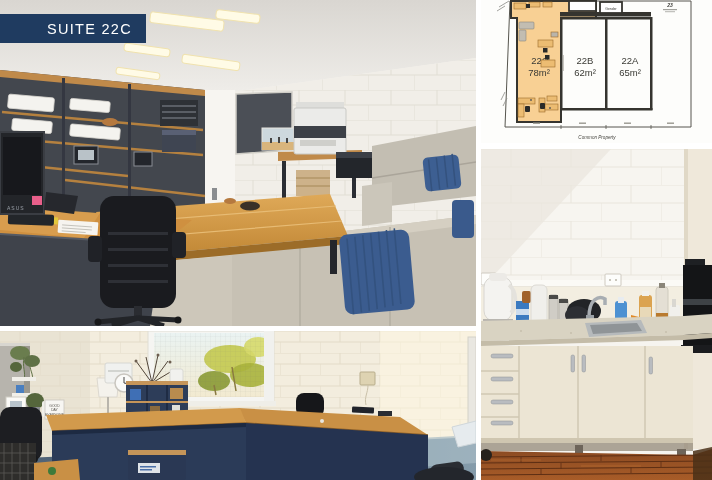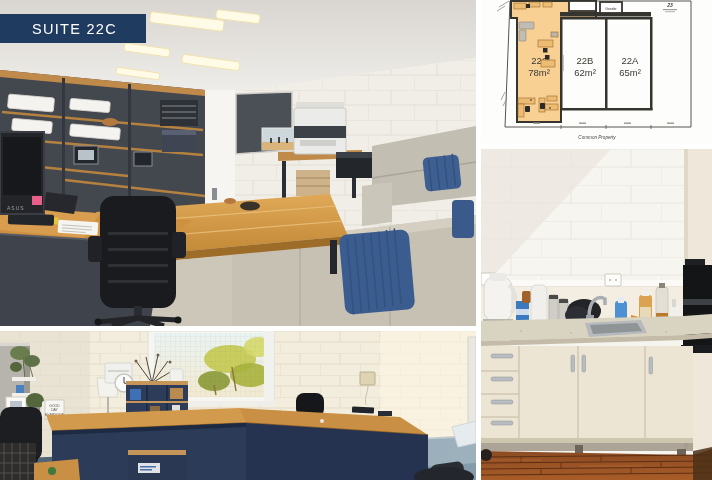--- a/index.html
+++ b/index.html
@@ -7,21 +7,21 @@
   .stage{position:absolute;top:0;left:0;width:712px;height:480px;background:#fff;overflow:hidden;}
   figure{margin:0;position:absolute;overflow:hidden;background:#fff;}
   svg{display:block;font-family:"Liberation Sans",sans-serif;}
   .photo-main{left:0;top:0;width:476px;height:326px;}
   .photo-plan{left:481px;top:0;width:231px;height:143px;}
   .photo-kitchen{left:481px;top:149px;width:231px;height:331px;}
   .photo-second{left:0;top:331px;width:476px;height:149px;}
   .suite-badge{
     position:absolute;top:14px;left:0;width:146px;height:29px;
     background:#1f3b60;color:#fff;display:flex;align-items:center;justify-content:flex-end;
-    padding-right:29px;box-sizing:border-box;font-size:14.5px;font-weight:500;letter-spacing:1.3px;
+    padding-right:14px;box-sizing:border-box;font-size:14.5px;font-weight:500;letter-spacing:1.3px;
   }
 </style>
 </head>
 <body>
 
 <div class="stage">
 
   <figure class="photo-main">
     <svg width="476" height="326" viewBox="0 0 476 326">
       <defs>

